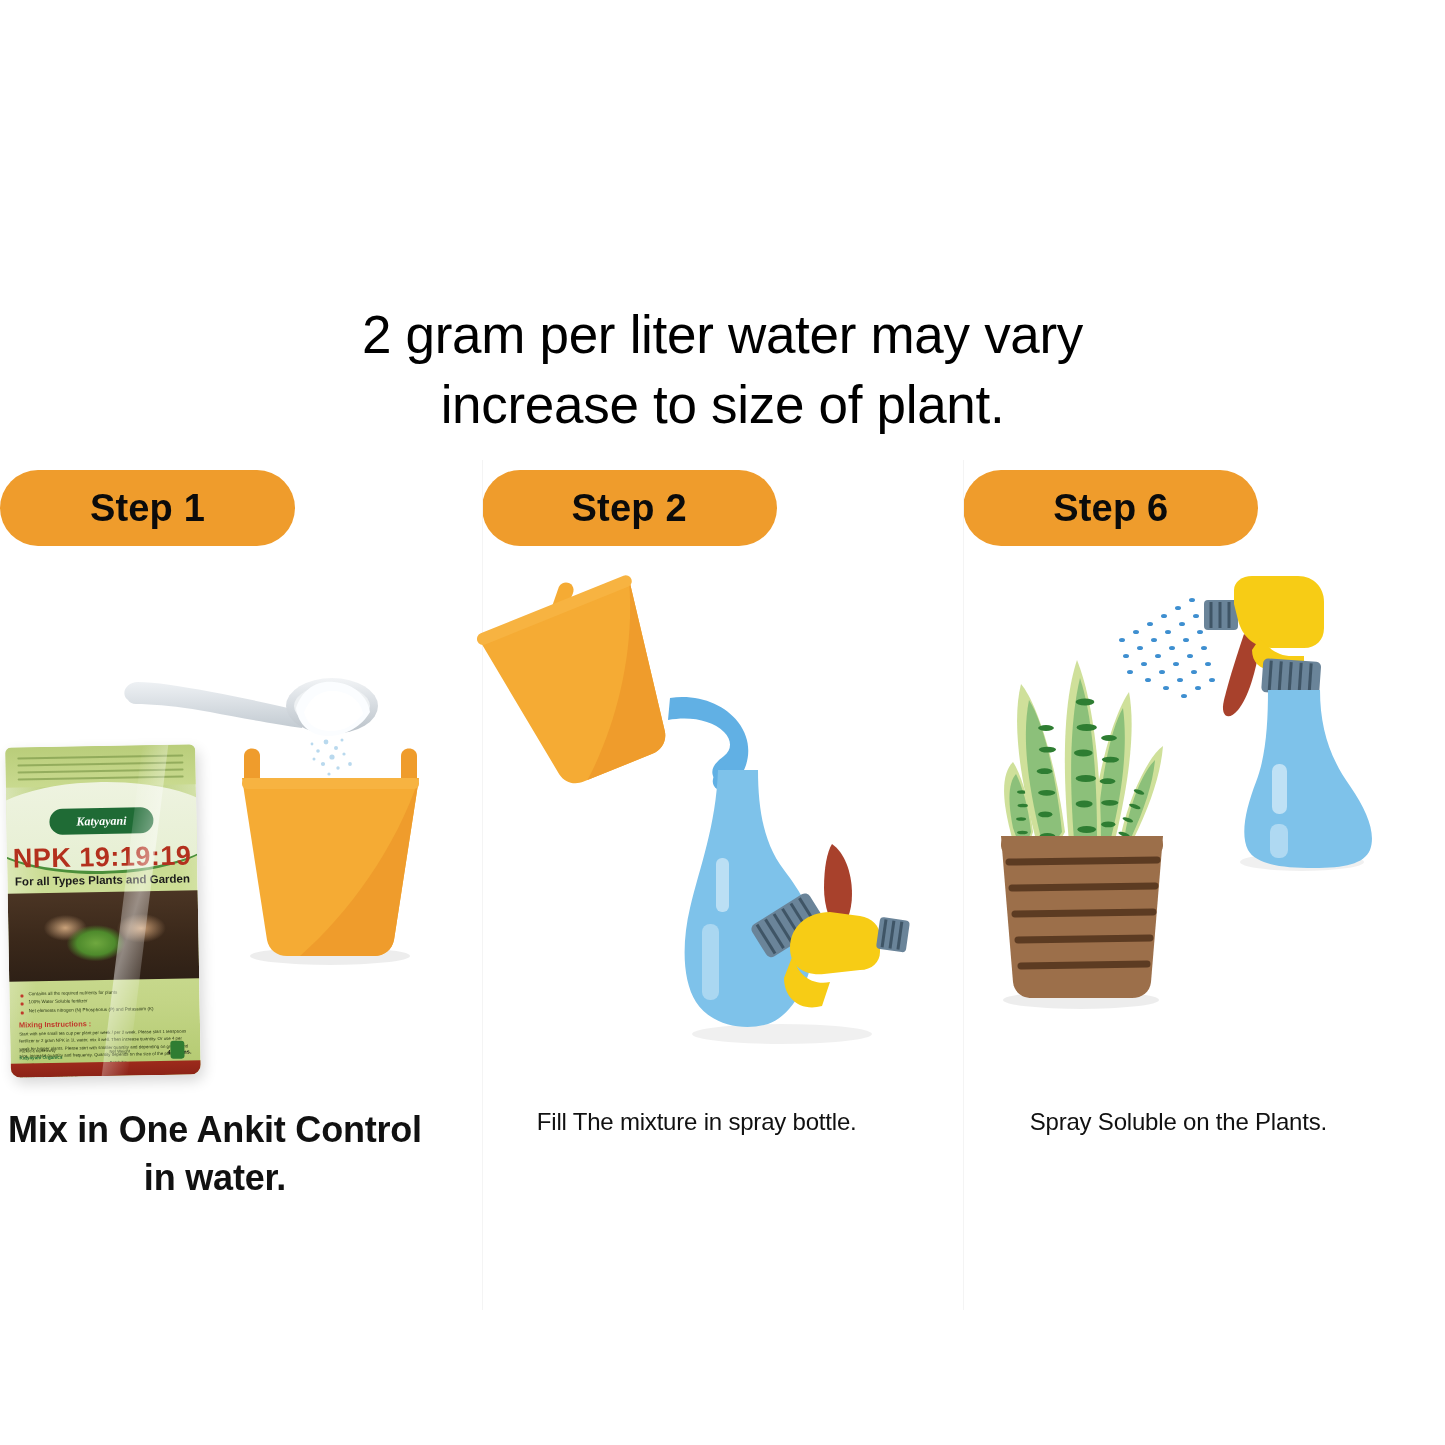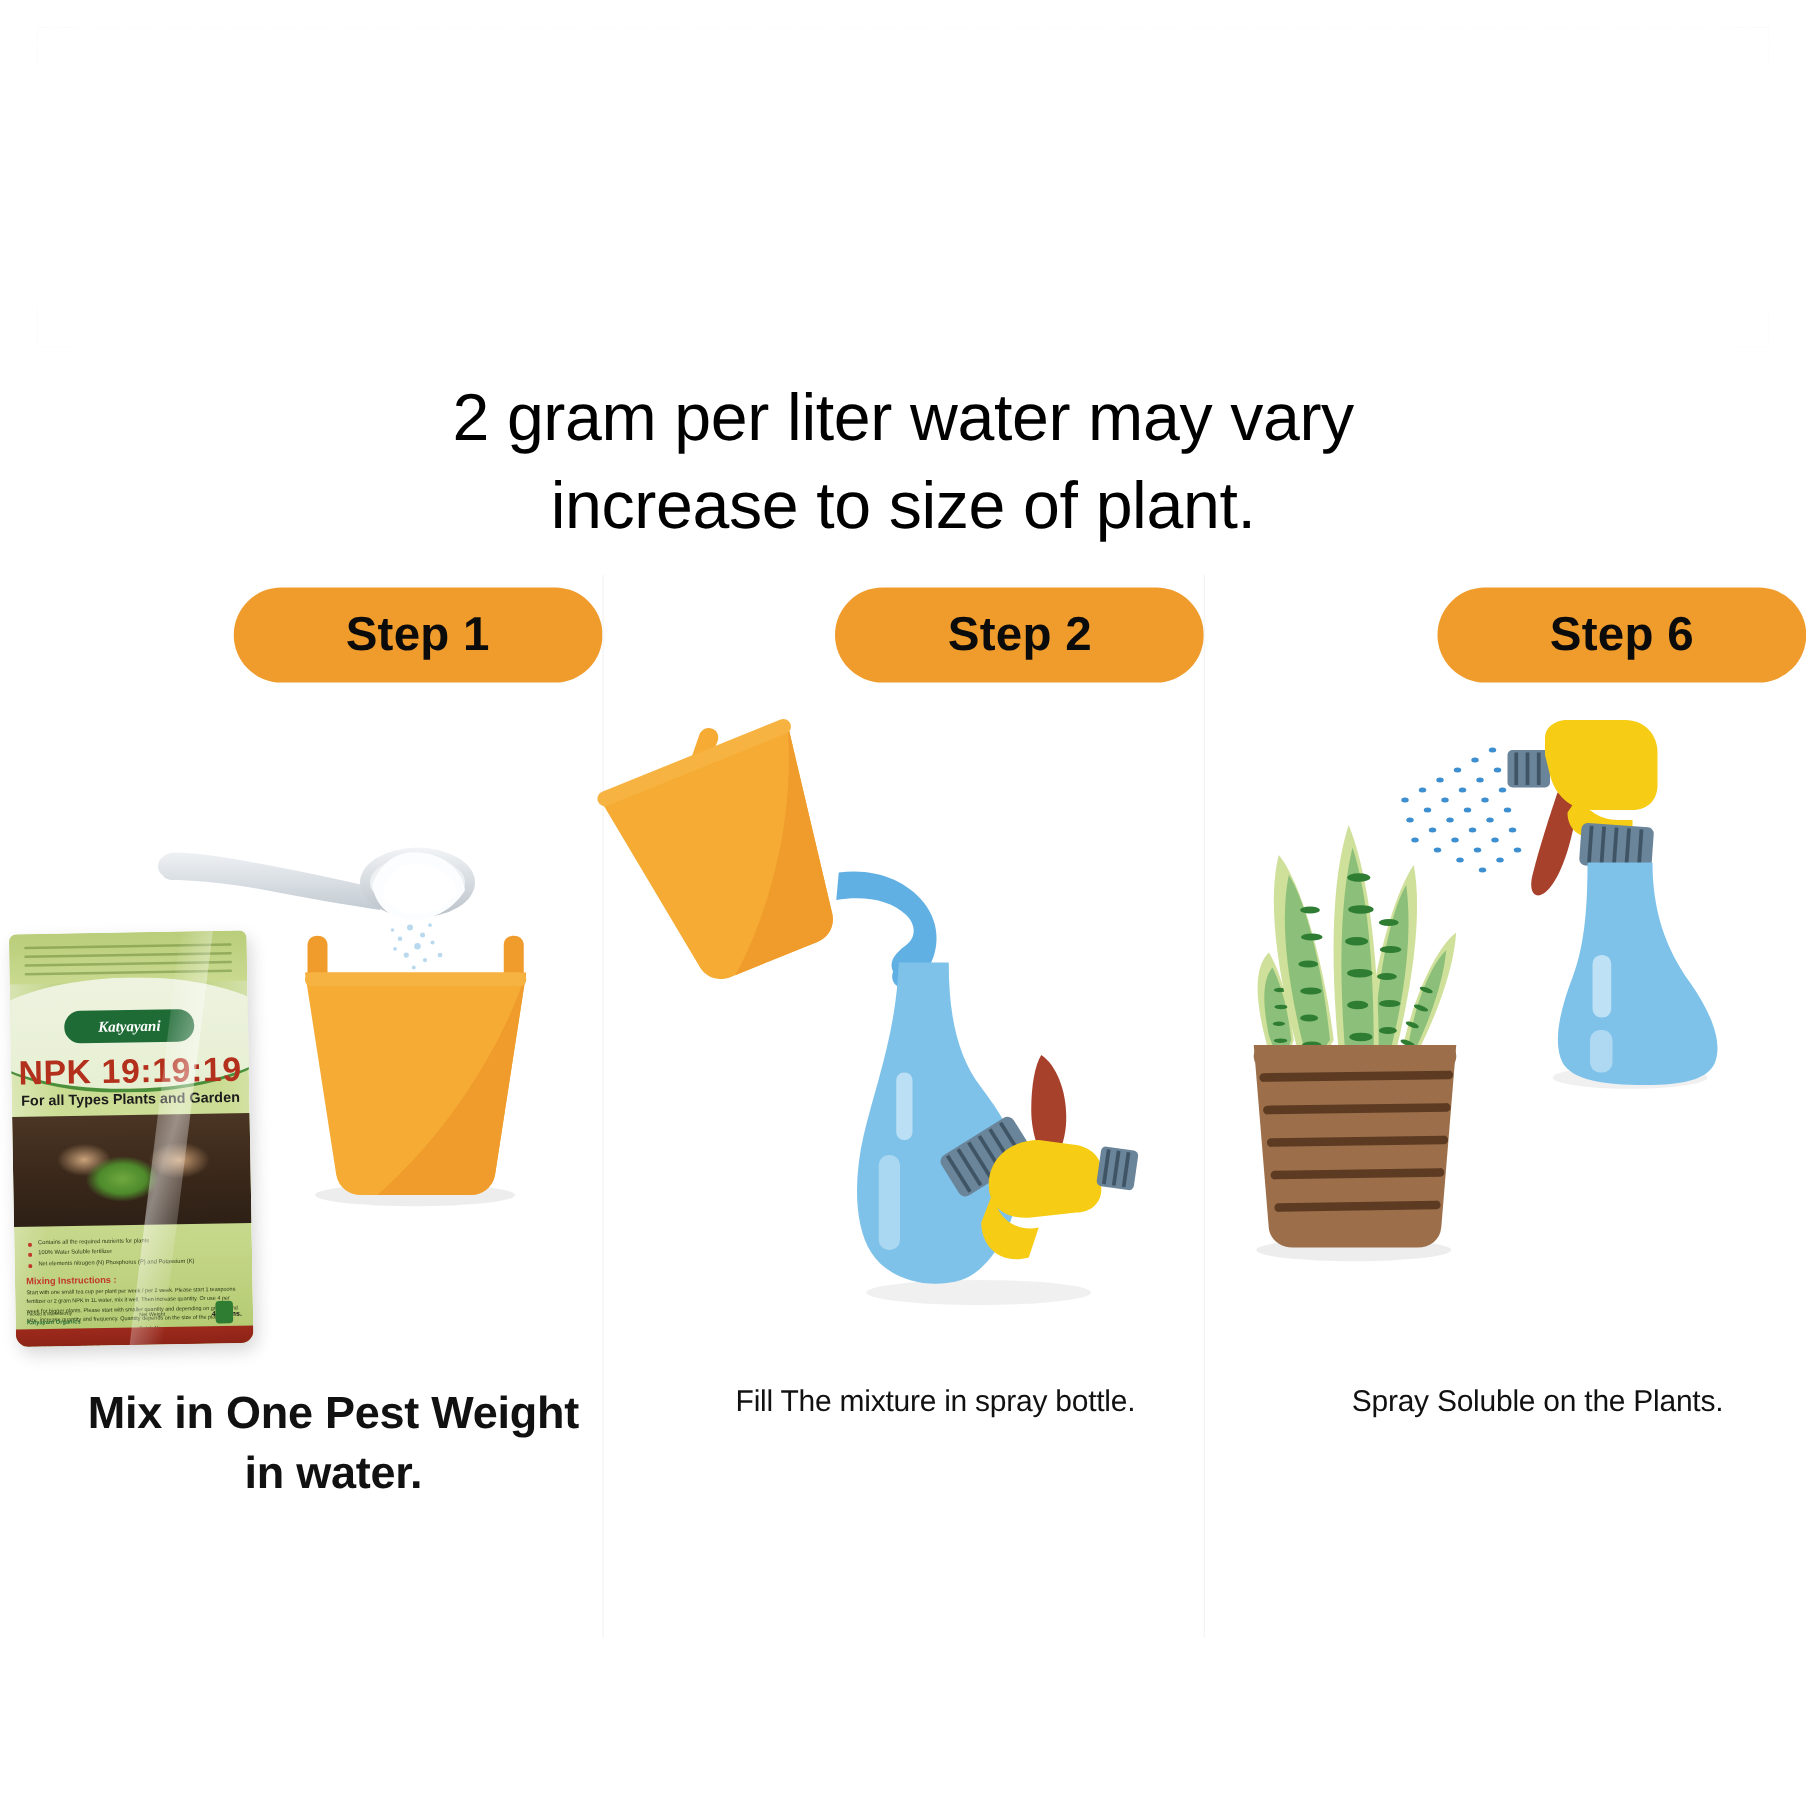--- a/index.html
+++ b/index.html
@@ -84,21 +84,21 @@
     top: 470px;
     width: 1445px;
     height: 860px;
     display: flex;
   }
   .step-col {
     position: relative;
     flex: 1 1 0;
     display: flex;
     flex-direction: column;
-    align-items: flex-end;
+    align-items: flex-start;
   }
   .step-col + .step-col::before {
     content: "";
     position: absolute;
     left: 0; top: -10px;
     width: 1px; height: 850px;
     background: #f4f4f4;
   }
 
   .step-badge {
@@ -378,21 +378,21 @@
             <ellipse cx="102" cy="212" rx="80" ry="9" fill="#000" opacity="0.07"></ellipse>
             <path d="M16 12 C16 2 32 2 32 12 L32 40 L16 40 Z" fill="#ef9c2c"></path>
             <path d="M173 12 C173 2 189 2 189 12 L189 40 L173 40 Z" fill="#ef9c2c"></path>
             <path d="M14 34 L191 34 L166 196 C164 206 156 212 146 212 L59 212 C49 212 41 206 39 196 Z" fill="#f5ab34"></path>
             <path d="M191 34 L166 196 C164 206 156 212 146 212 L72 212 C120 170 168 104 191 34 Z" fill="#ef9c2c"></path>
             <rect x="14" y="34" width="177" height="11" rx="5" fill="#f7b341"></rect>
           </svg>
         </div>
       </div>
 
-      <div class="caption bold">Mix in One Pest Weight in water.</div>
+      <div class="caption bold">Mix in One Ankit Control in water.</div>
     </div>
 
     <div class="step-col">
       <div class="step-badge">Step 2</div>
 
       <div class="art">
 
         <div class="pour">
           <svg width="300" height="270" viewBox="0 0 300 270">
             <g transform="rotate(-22 120 110)">

